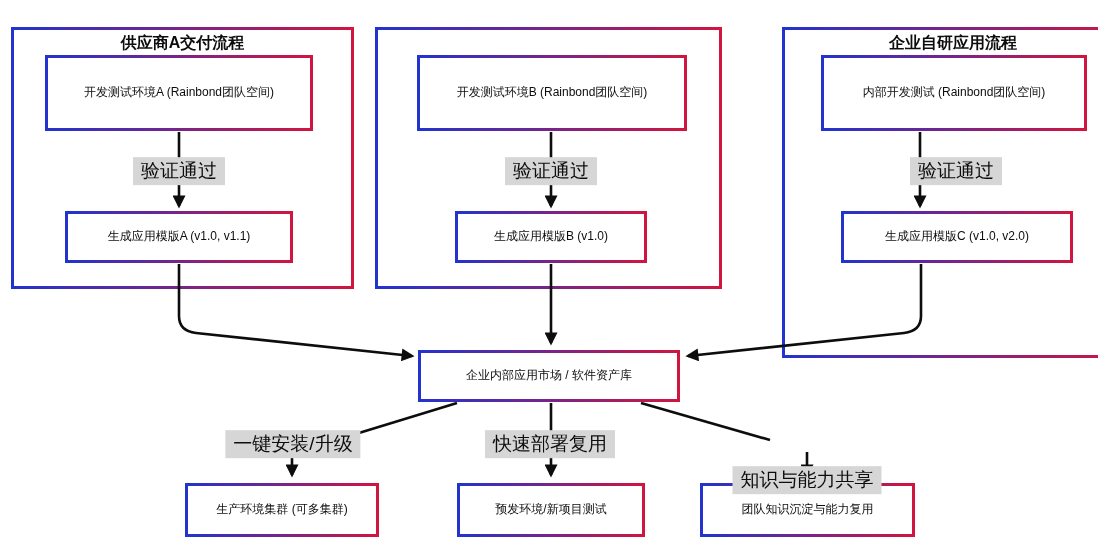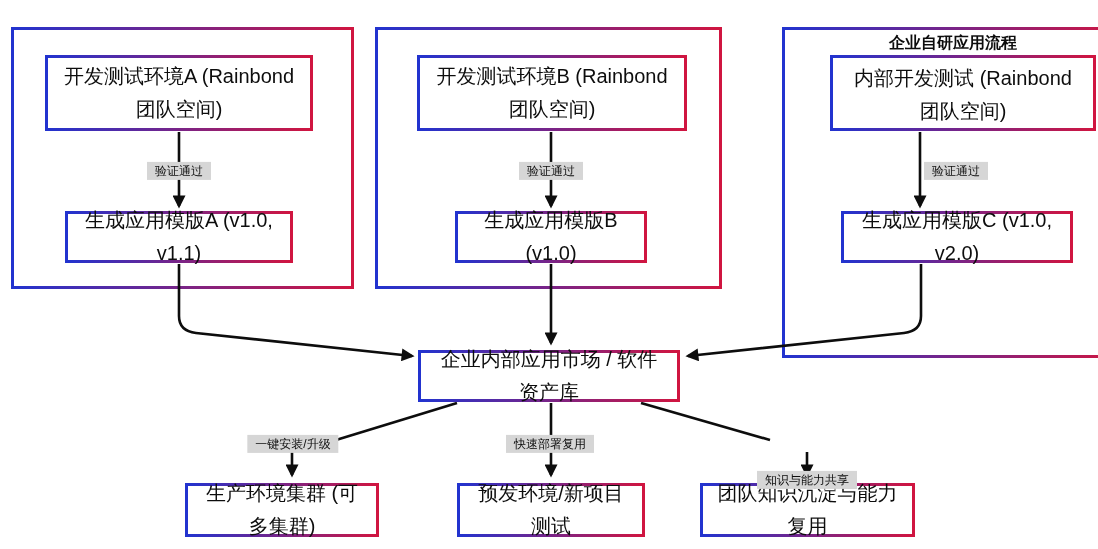--- a/index.html
+++ b/index.html
@@ -26,26 +26,26 @@
   }
   .panel-title{
     position:absolute;z-index:3;top:3px;left:0;right:0;margin:0;
     text-align:center;font-size:16px;font-weight:700;color:var(--text);
   }
   .node{
     position:absolute;z-index:3;box-sizing:border-box;
     display:flex;align-items:center;justify-content:center;text-align:center;
     background:var(--node-bg);
     border:3px solid;border-image:linear-gradient(90deg,var(--border-blue),var(--border-red)) 1;
-    font-size:20px;line-height:1.65;padding:0 12px;
+    font-size:12px;line-height:1.65;padding:0 12px;
   }
   .edge-label{
     position:absolute;z-index:4;transform:translate(-50%,-50%);
     background:var(--label-bg);color:var(--text);
-    font-size:12px;line-height:1.35;padding:1px 8px;white-space:nowrap;
+    font-size:19px;line-height:1.35;padding:1px 8px;white-space:nowrap;
   }
 </style>
 </head>
 <body>
 
 <div id="canvas">
 
   <svg id="edges" viewBox="0 0 1098 549">
     <defs>
       <marker id="arr" viewBox="0 0 10 10" refX="8" refY="5" markerWidth="16" markerHeight="13" markerUnits="userSpaceOnUse" orient="auto">
@@ -62,20 +62,21 @@
     <path class="edge" d="M921 264 L921 316 Q921 331 904 333 L688 356" marker-end="url(#arr)"></path>
 
     <path class="edge" d="M457 403 L336 440"></path>
     <path class="edge" d="M292 452 L292 475" marker-end="url(#arr)"></path>
     <path class="edge" d="M551 403 L551 475" marker-end="url(#arr)"></path>
     <path class="edge" d="M641 403 L770 440"></path>
     <path class="edge" d="M807 452 L807 475" marker-end="url(#arr)"></path>
   </svg>
 
   <section class="panel" style="left:11px;top:27px;width:343px;height:262px;">
+    <h2 class="panel-title">供应商A交付流程</h2>
     <div class="node" style="left:31px;top:25px;width:268px;height:76px;">
       <span>开发测试环境A (Rainbond团队空间)</span>
     </div>
     <span class="edge-label" style="left:165px;top:141px;">验证通过</span>
     <div class="node" style="left:51px;top:181px;width:228px;height:52px;">
       <span>生成应用模版A (v1.0, v1.1)</span>
     </div>
   </section>
 
   <section class="panel" style="left:375px;top:27px;width:347px;height:262px;">
@@ -83,21 +84,21 @@
       <span>开发测试环境B (Rainbond团队空间)</span>
     </div>
     <span class="edge-label" style="left:173px;top:141px;">验证通过</span>
     <div class="node" style="left:77px;top:181px;width:192px;height:52px;">
       <span>生成应用模版B (v1.0)</span>
     </div>
   </section>
 
   <section class="panel" style="left:746px;top:27px;width:342px;height:331px;margin-left:36px;">
     <h2 class="panel-title">企业自研应用流程</h2>
-    <div class="node" style="left:45px;top:25px;width:266px;height:76px;align-items:flex-end;">
+    <div class="node" style="left:36px;top:25px;width:266px;height:76px;">
       <span>内部开发测试 (Rainbond团队空间)</span>
     </div>
     <span class="edge-label" style="left:171px;top:141px;">验证通过</span>
     <div class="node" style="left:56px;top:181px;width:232px;height:52px;">
       <span>生成应用模版C (v1.0, v2.0)</span>
     </div>
   </section>
 
   <div class="node" style="left:418px;top:350px;width:262px;height:52px;">
     <span>企业内部应用市场 / 软件资产库</span>

